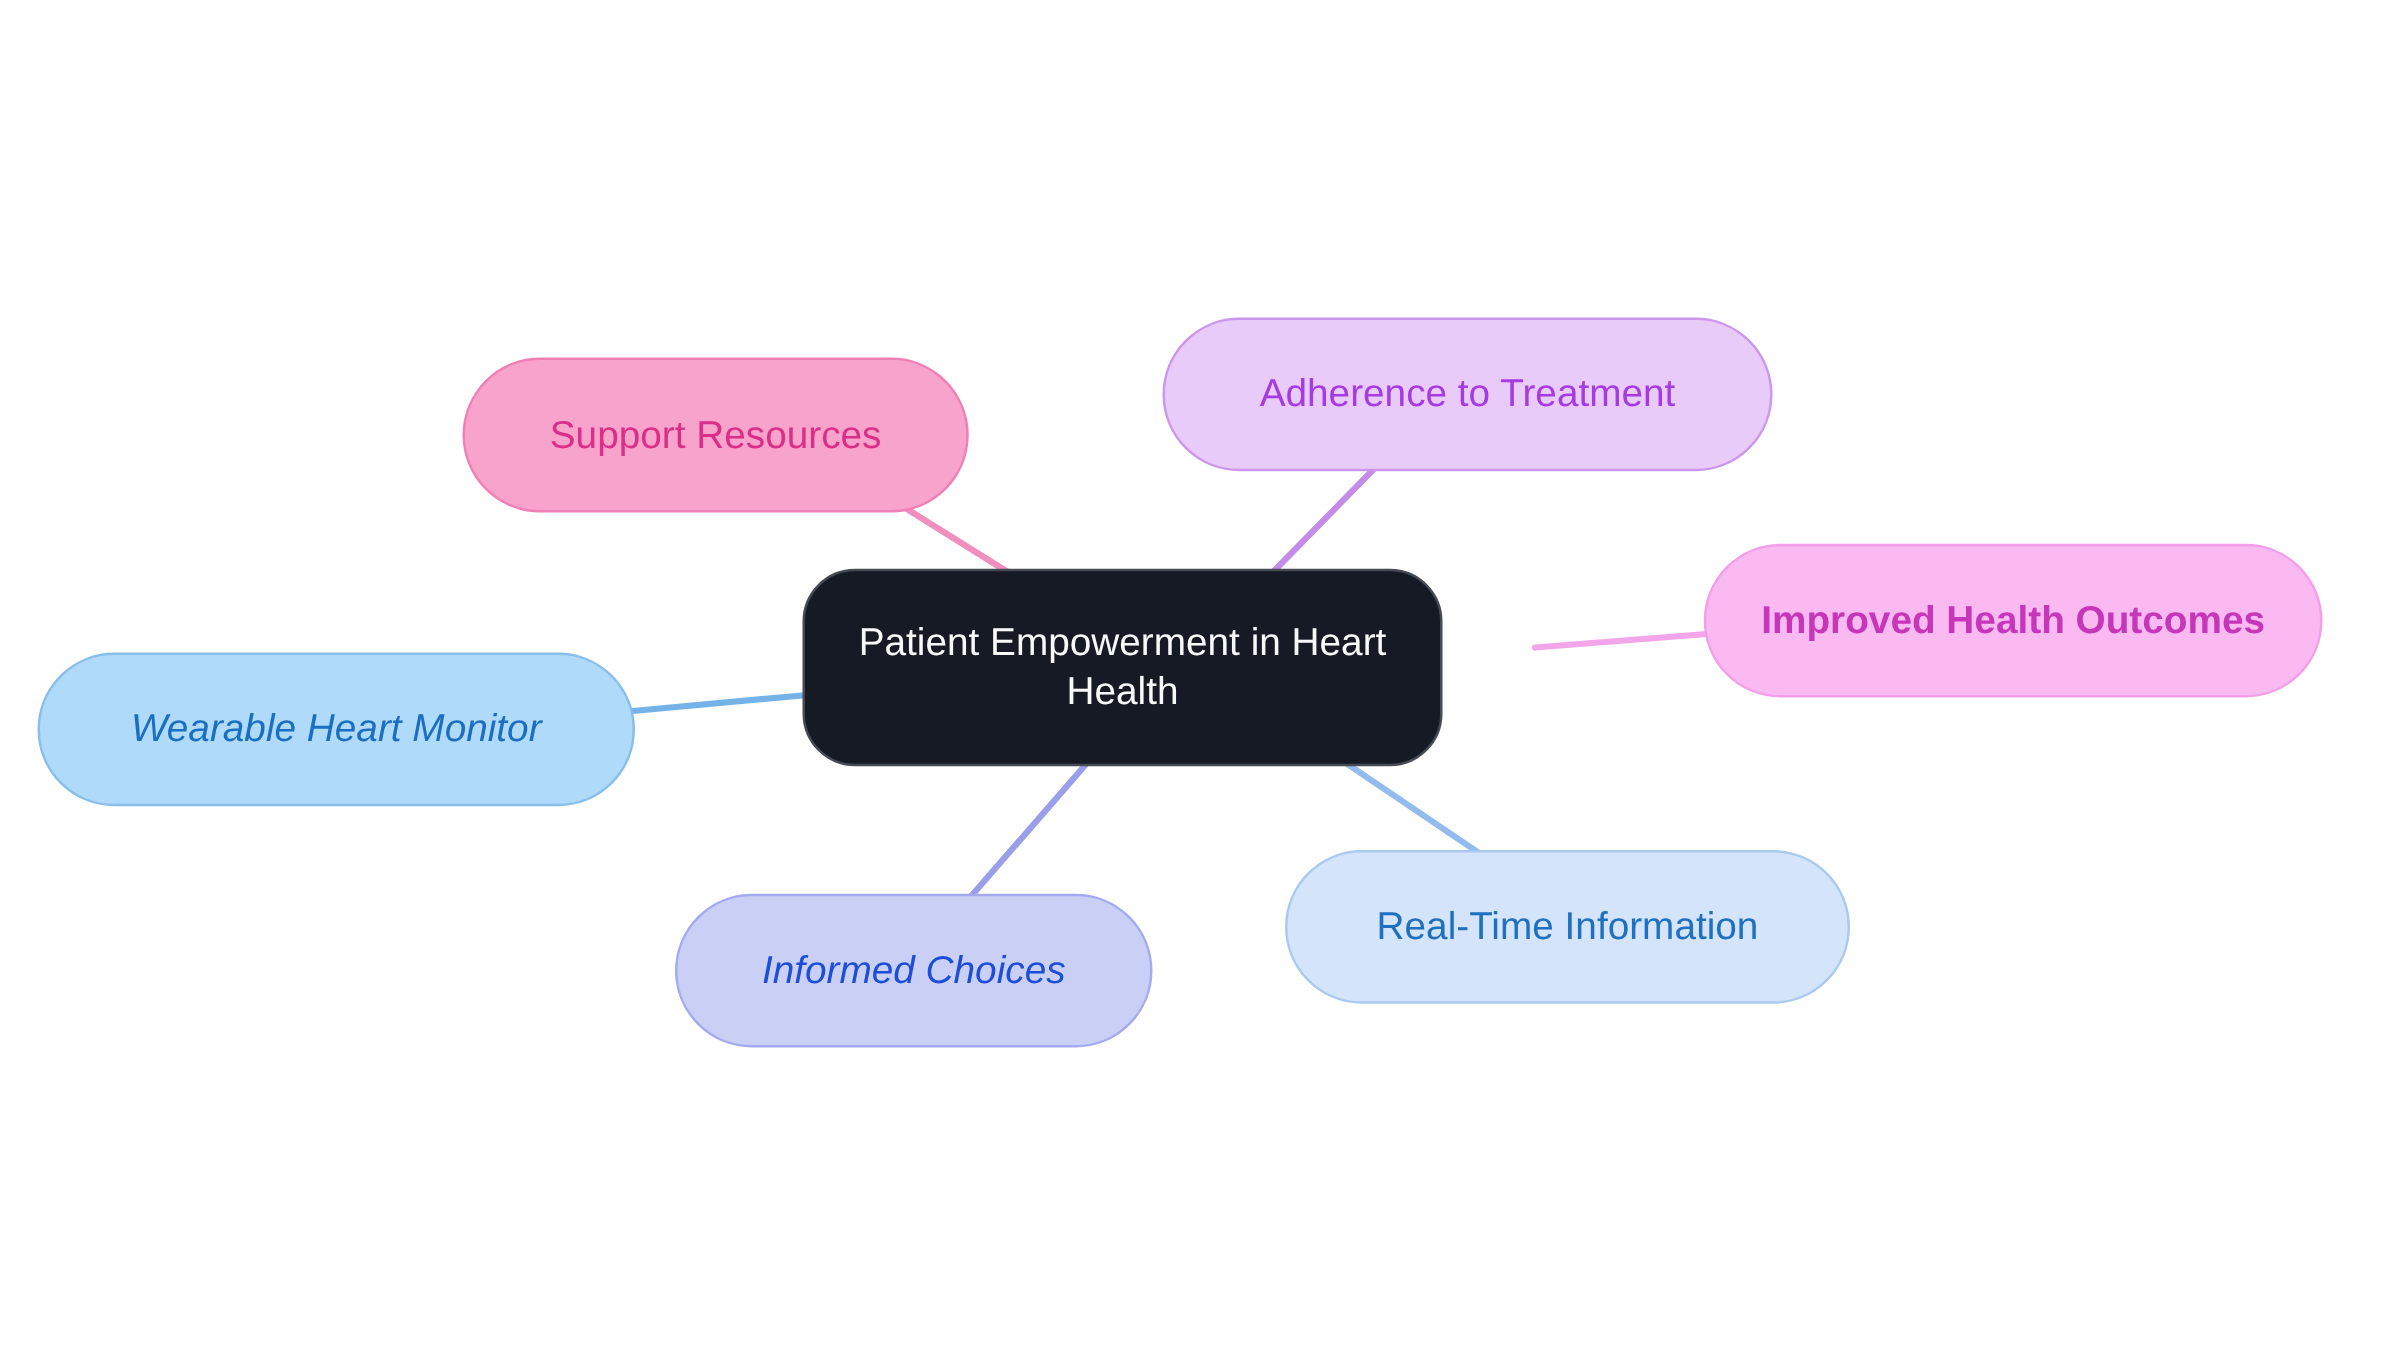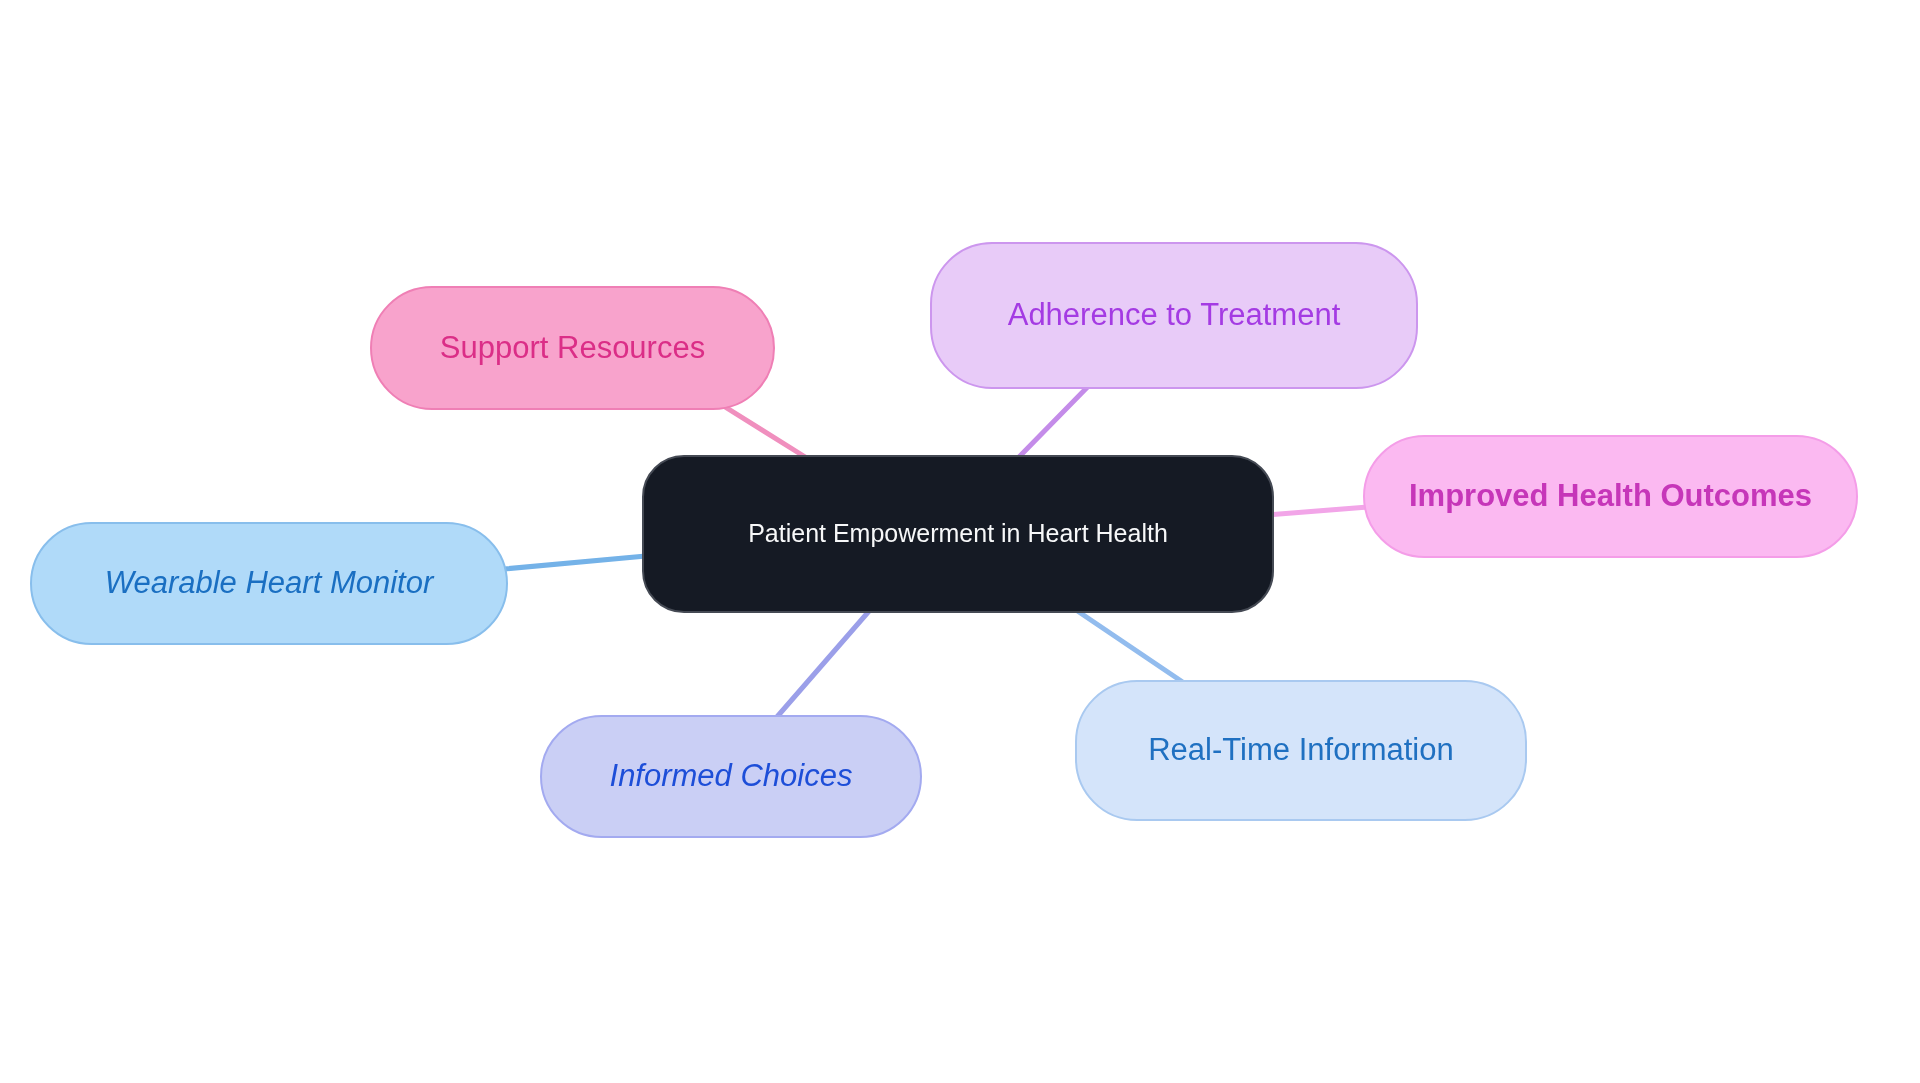--- a/index.html
+++ b/index.html
@@ -43,33 +43,33 @@
   .branch {
     border-radius: 62px;
     border-style: solid;
     border-width: 2.5px;
     font-size: 31px;
     white-space: nowrap;
   }
   .center-node {
     left: 642px;
     top: 455px;
-    width: 632px;
+    width: 512px;
     height: 158px;
     border-radius: 42px;
     border: 2px solid #454a54;
-    font-size: 25px;
+    font-size: 31px;
   }
   .center-node .label {
     max-width: 452px;
   }
   .branch-support    { left: 370px;  top: 266px; width: 405px; height: 124px; margin-top: 20px; }
-  .branch-adherence  { left: 930px;  top: 242px; width: 488px; height: 147px; }
+  .branch-adherence  { left: 930px;  top: 254px; width: 488px; height: 123px; }
   .branch-improved   { left: 1363px; top: 435px; width: 495px; height: 123px; }
-  .branch-realtime   { left: 1075px; top: 680px; width: 452px; height: 141px; }
+  .branch-realtime   { left: 1028px; top: 680px; width: 452px; height: 123px; }
   .branch-informed   { left: 540px;  top: 715px; width: 382px; height: 123px; }
   .branch-wearable   { left: 30px;   top: 522px; width: 478px; height: 123px; font-style: italic; }
 </style>
 </head>
 <body>
 
 <div class="canvas">
 
   <svg class="connectors" xmlns="http://www.w3.org/2000/svg">
     <line x1="690" y1="385" x2="810" y2="460" style="stroke: rgb(240, 143, 190);"></line>

